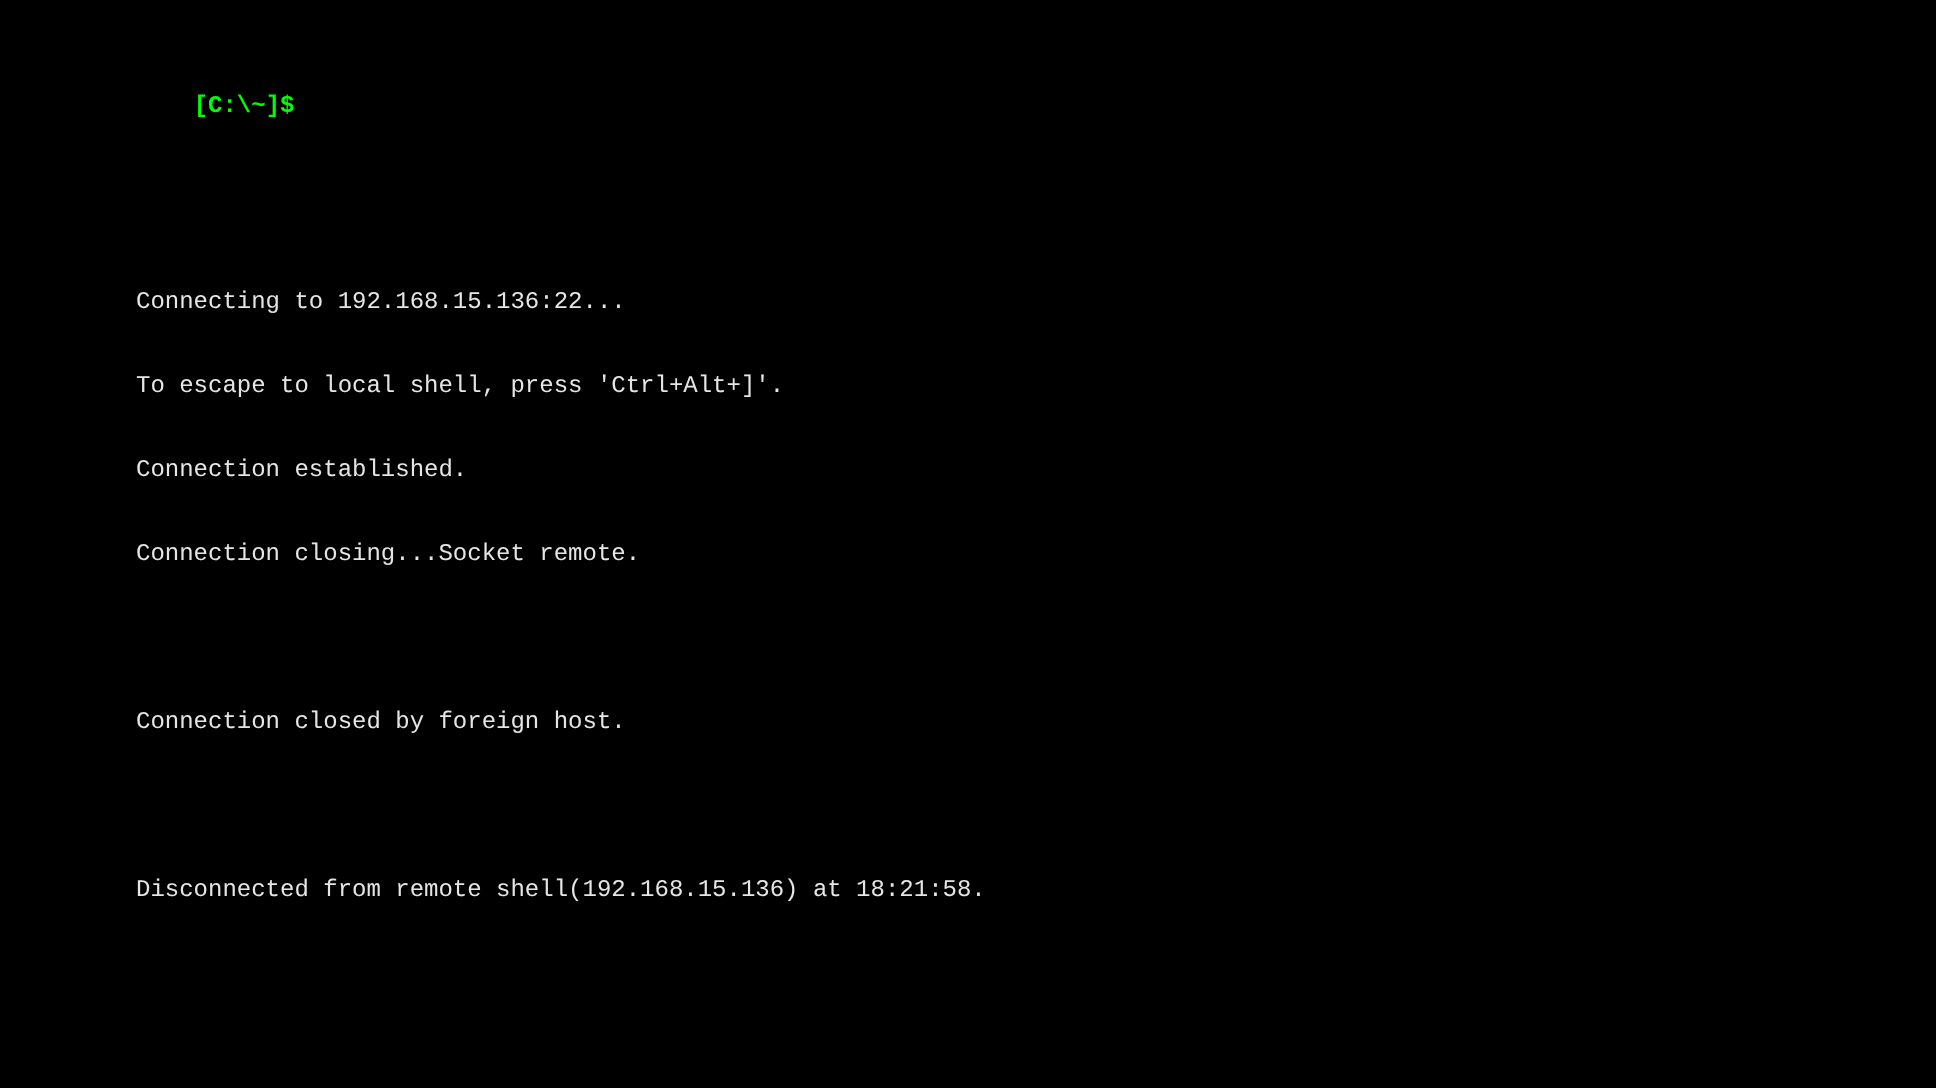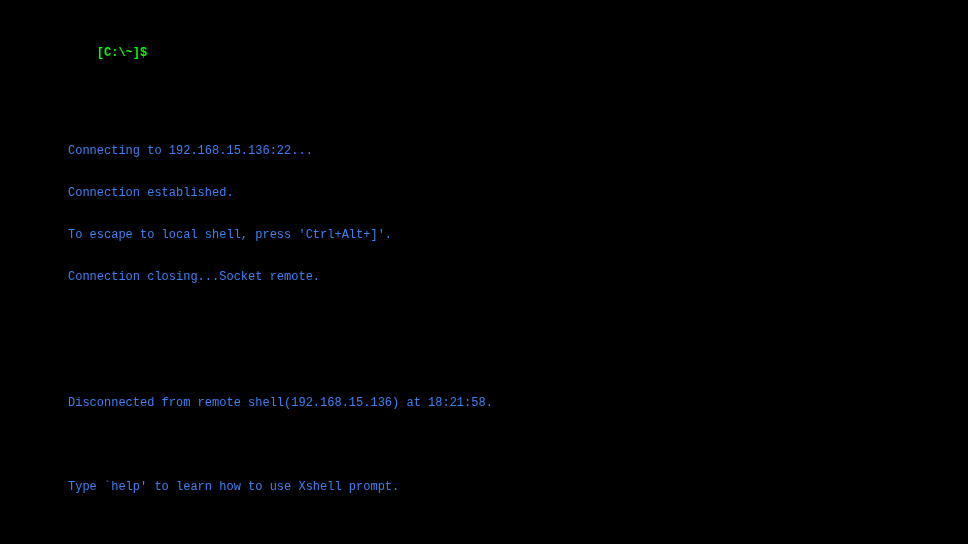--- a/index.html
+++ b/index.html
@@ -19,37 +19,37 @@
       overflow: hidden;
     }
     .terminal {
       white-space: pre;
     }
     .prompt {
       color: #00ff00;
       font-weight: bold;
     }
     .output {
-      color: #3b82f6;
+      color: #e5e5e5;
     }
     .blank-line {
       height: 14px;
     }
   </style>
 </head>
 <body>
 
 <div class="terminal">
   <div>
     <span class="prompt">[C:\~]$ </span>
   </div>
   <div class="blank-line"></div>
   <div class="output">Connecting to 192.168.15.136:22...</div>
+  <div class="output">To escape to local shell, press 'Ctrl+Alt+]'.</div>
   <div class="output">Connection established.</div>
-  <div class="output">To escape to local shell, press 'Ctrl+Alt+]'.</div>
   <div class="output">Connection closing...Socket remote.</div>
   <div class="blank-line"></div>
+  <div class="output">Connection closed by foreign host.</div>
   <div class="blank-line"></div>
   <div class="output">Disconnected from remote shell(192.168.15.136) at 18:21:58.</div>
   <div class="blank-line"></div>
-  <div class="output">Type `help' to learn how to use Xshell prompt.</div>
   
 </div>
 
 </body></html>

